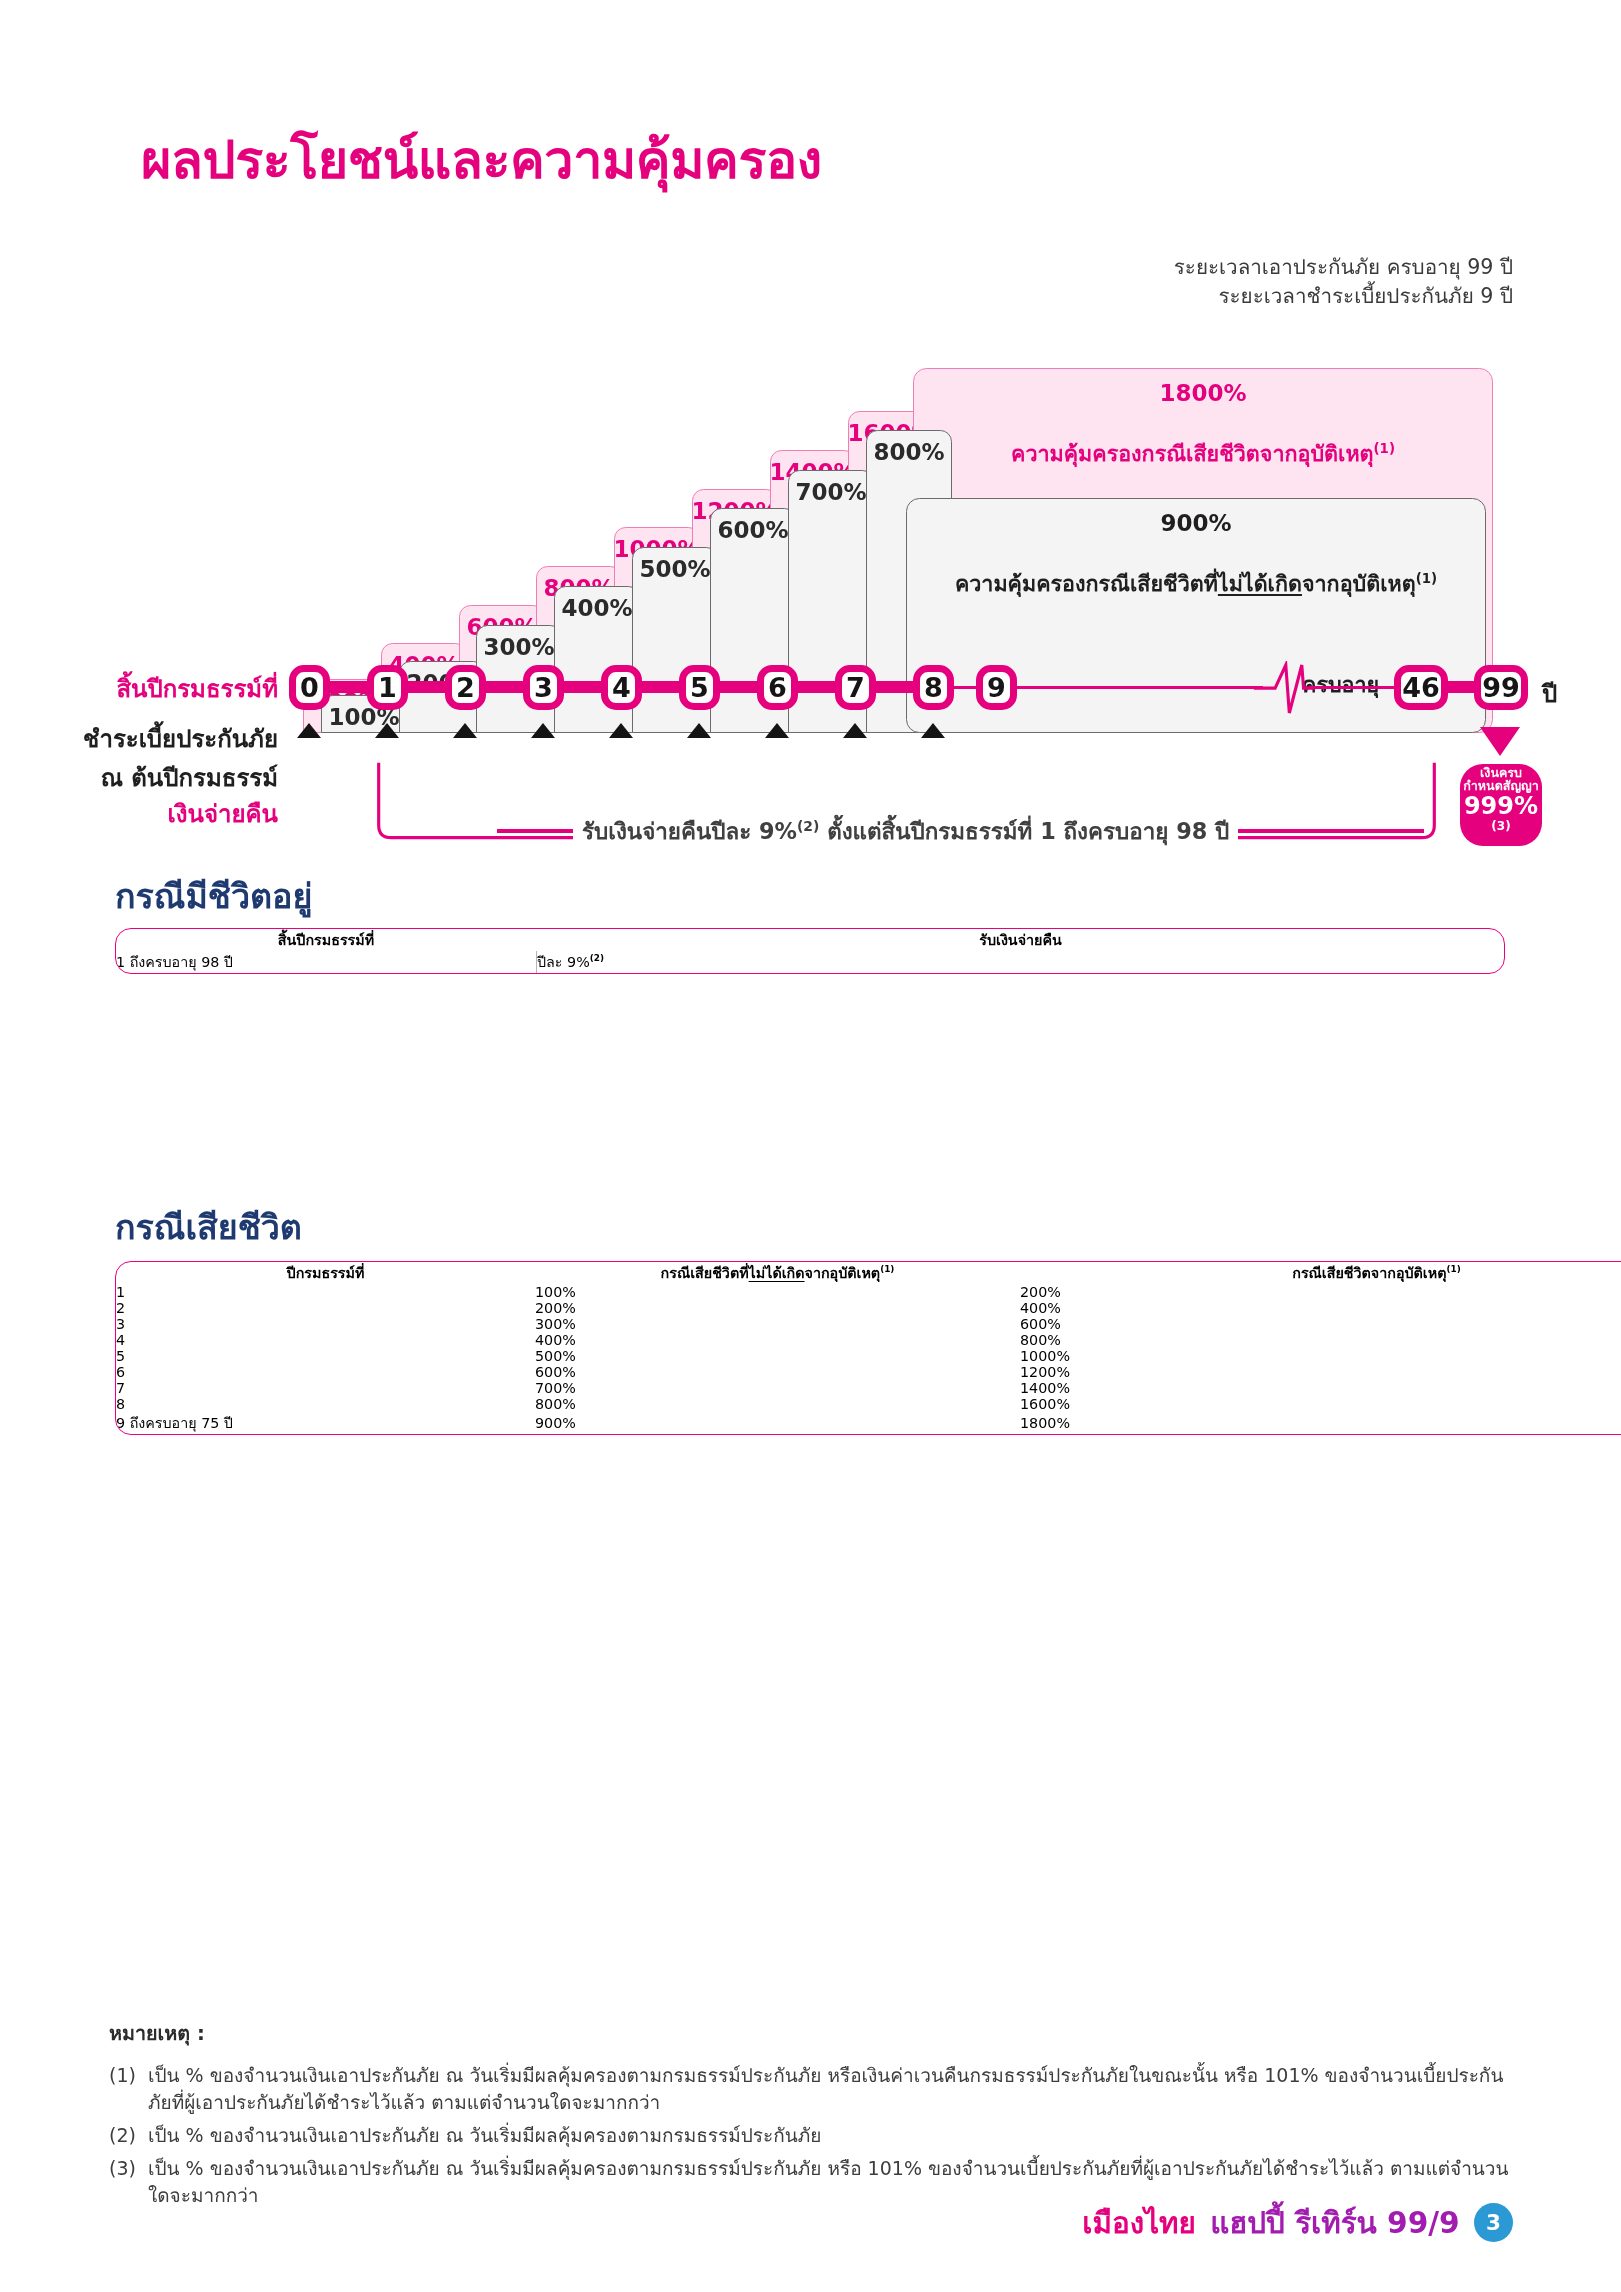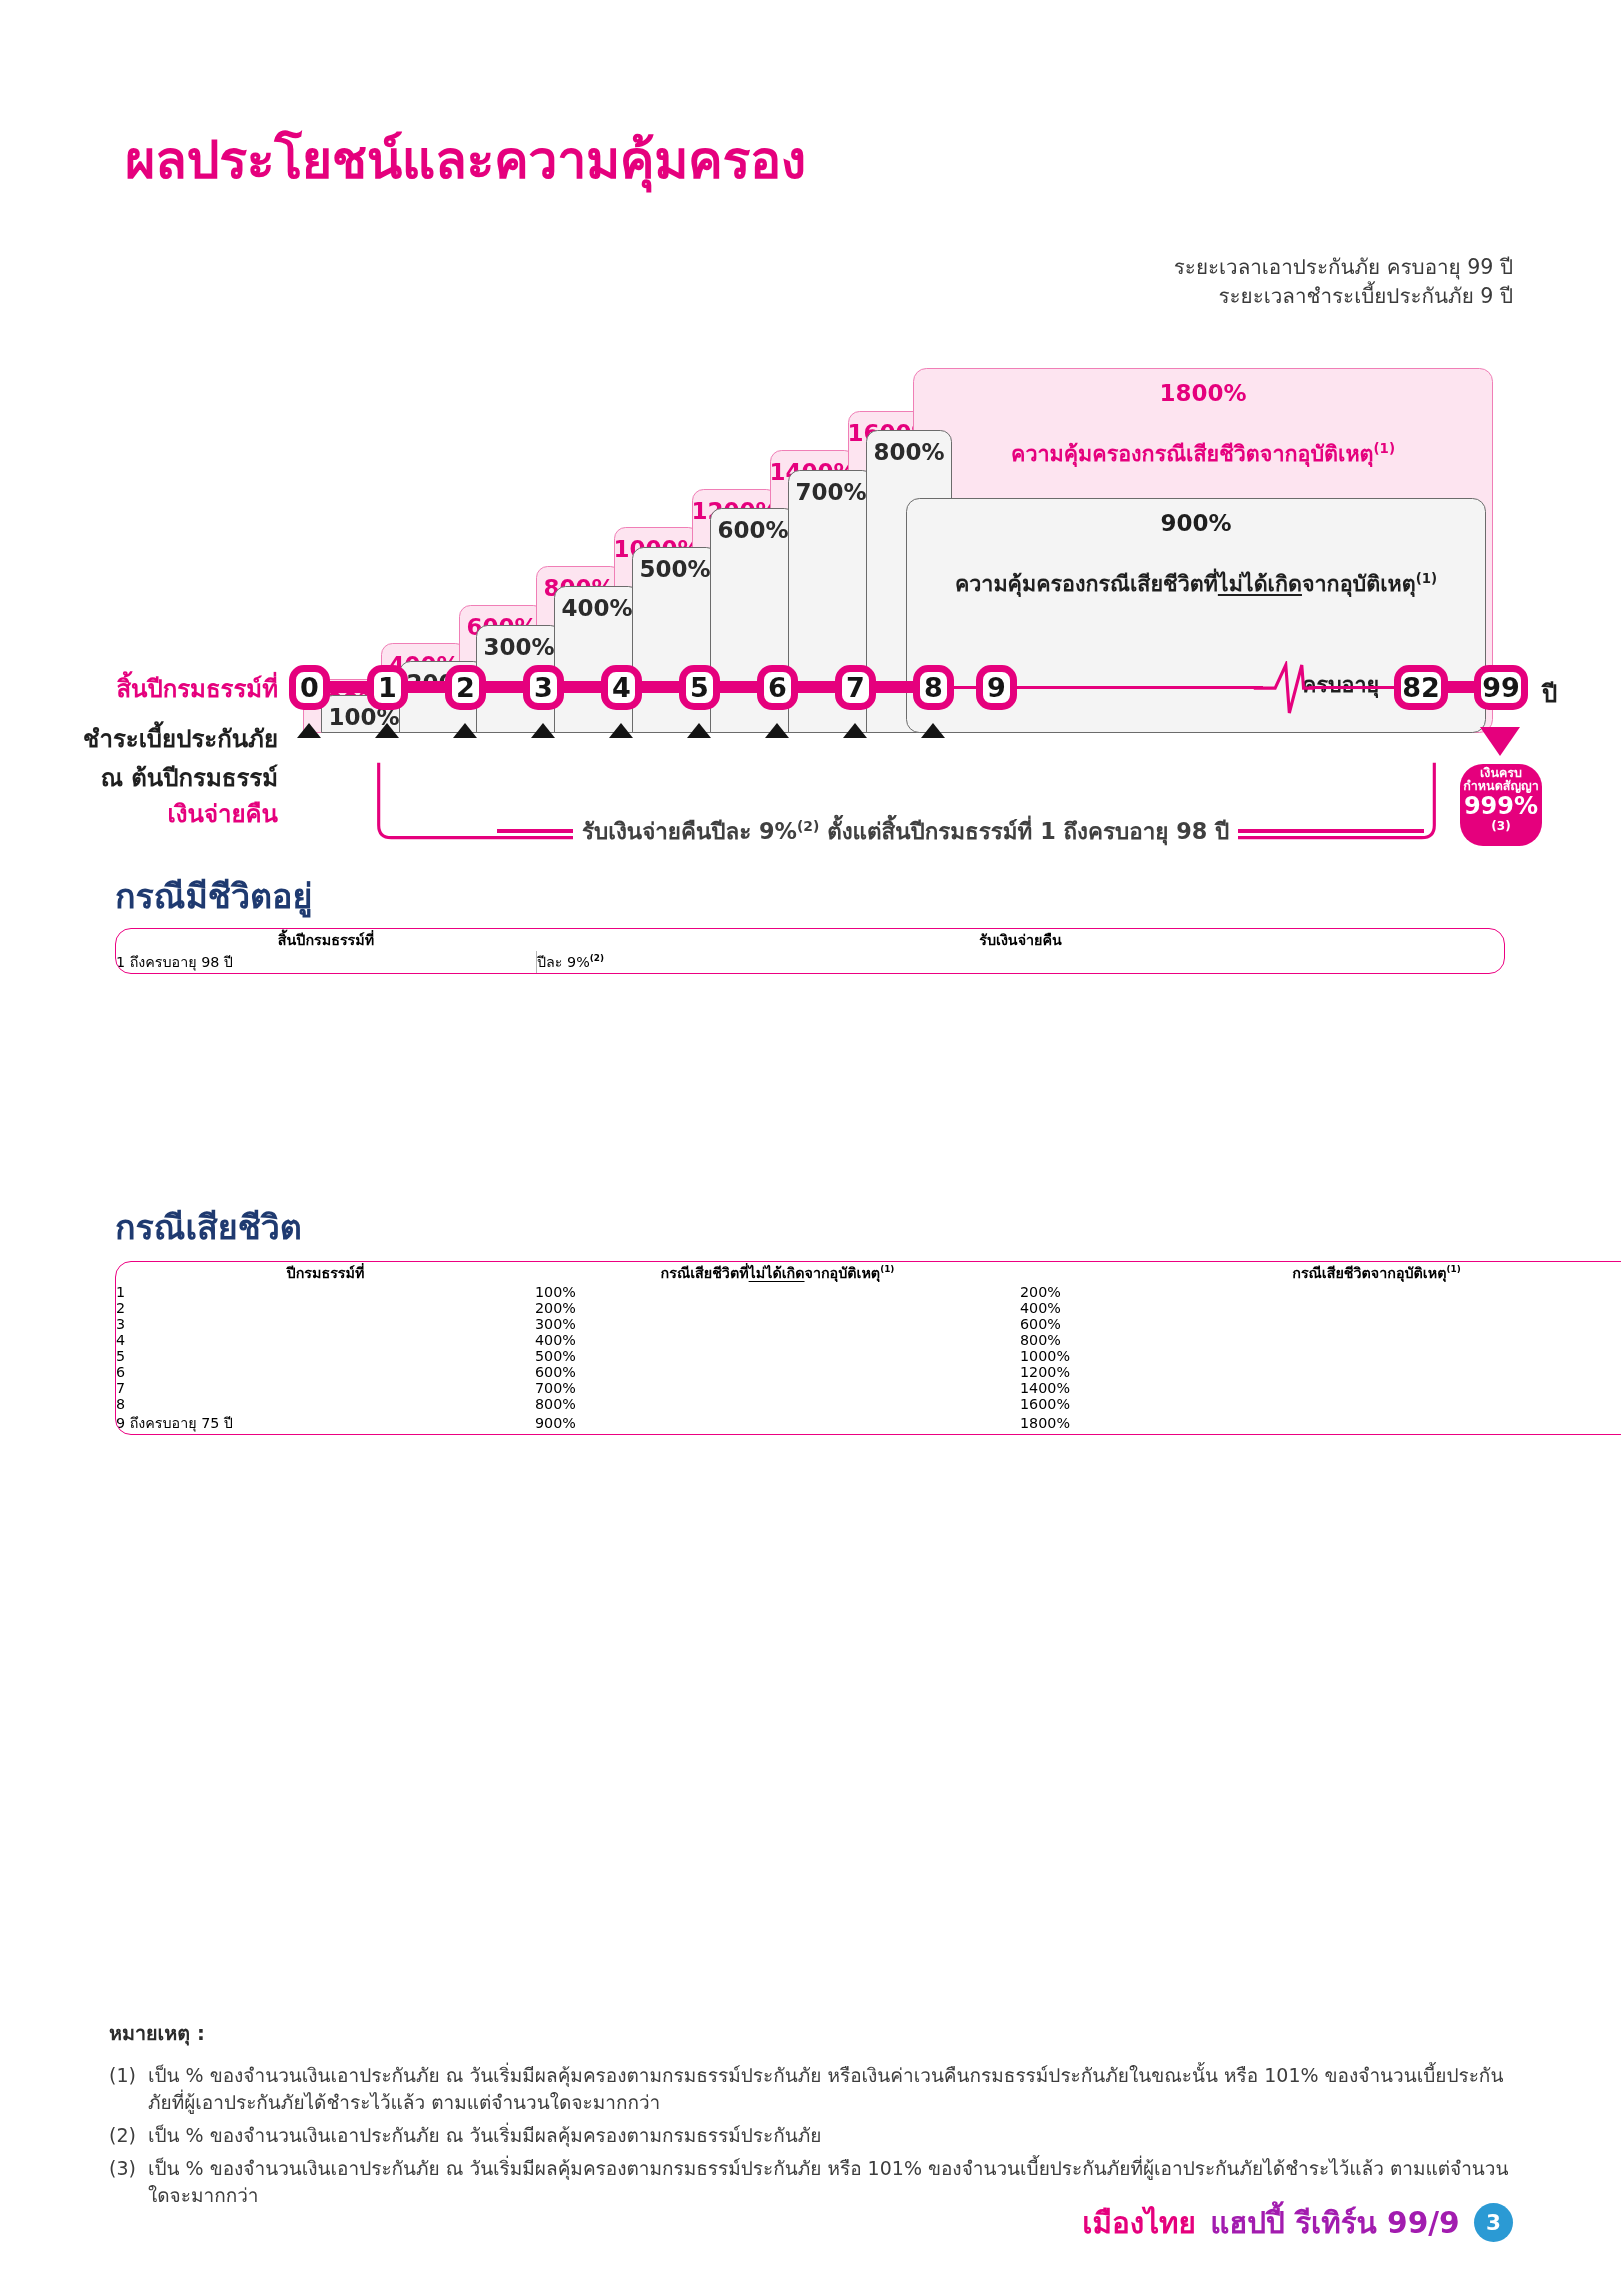--- a/index.html
+++ b/index.html
@@ -6,21 +6,21 @@
   html, body {
     width: 1622px; height: 2293px;
     background: #ffffff;
     font-family: "DejaVu Sans", "Liberation Sans", sans-serif;
     overflow: hidden;
   }
   .page { position: relative; width: 1622px; height: 2293px; background:#fff; }
 
   
   .page-title {
-    position: absolute; left: 125px; top: 134px;
+    position: absolute; left: 141px; top: 134px;
     font-size: 52px; font-weight: 700; color: #E5007D;
     letter-spacing: -0.4px; line-height: 1;
   }
   .header-note {
     position: absolute; right: 109px; top: 253px;
     text-align: right; color: #3a3a3a;
     font-size: 20.6px; line-height: 1.42;
   }
 
   
@@ -234,21 +234,21 @@
     <div class="node" style="left:289px; top:343px;">0</div>
     <div class="node" style="left:367px; top:343px;">1</div>
     <div class="node" style="left:445px; top:343px;">2</div>
     <div class="node" style="left:523px; top:343px;">3</div>
     <div class="node" style="left:601px; top:343px;">4</div>
     <div class="node" style="left:679px; top:343px;">5</div>
     <div class="node" style="left:757px; top:343px;">6</div>
     <div class="node" style="left:835px; top:343px;">7</div>
     <div class="node" style="left:913px; top:343px;">8</div>
     <div class="node" style="left:976px; top:343px;">9</div>
-    <div class="node" style="left:1394px; top:343px; width:54px;">82</div>
+    <div class="node" style="left:1394px; top:343px; width:54px;">46</div>
     <div class="node" style="left:1474px; top:343px; width:54px;">99</div>
     <div class="pi-label" style="left:1542px; top:352px;">ปี</div>
 
     <div class="tl-label-left" style="left:54px; top:347px; width:224px;">สิ้นปีกรมธรรม์ที่</div>
     <div class="tl-label-left dark" style="left:27px; top:397px; width:251px;">
       <div>ชำระเบี้ยประกันภัย</div>
       <div>ณ ต้นปีกรมธรรม์</div>
     </div>
     <div class="tl-label-left" style="left:54px; top:472px; width:224px;">เงินจ่ายคืน</div>
 

